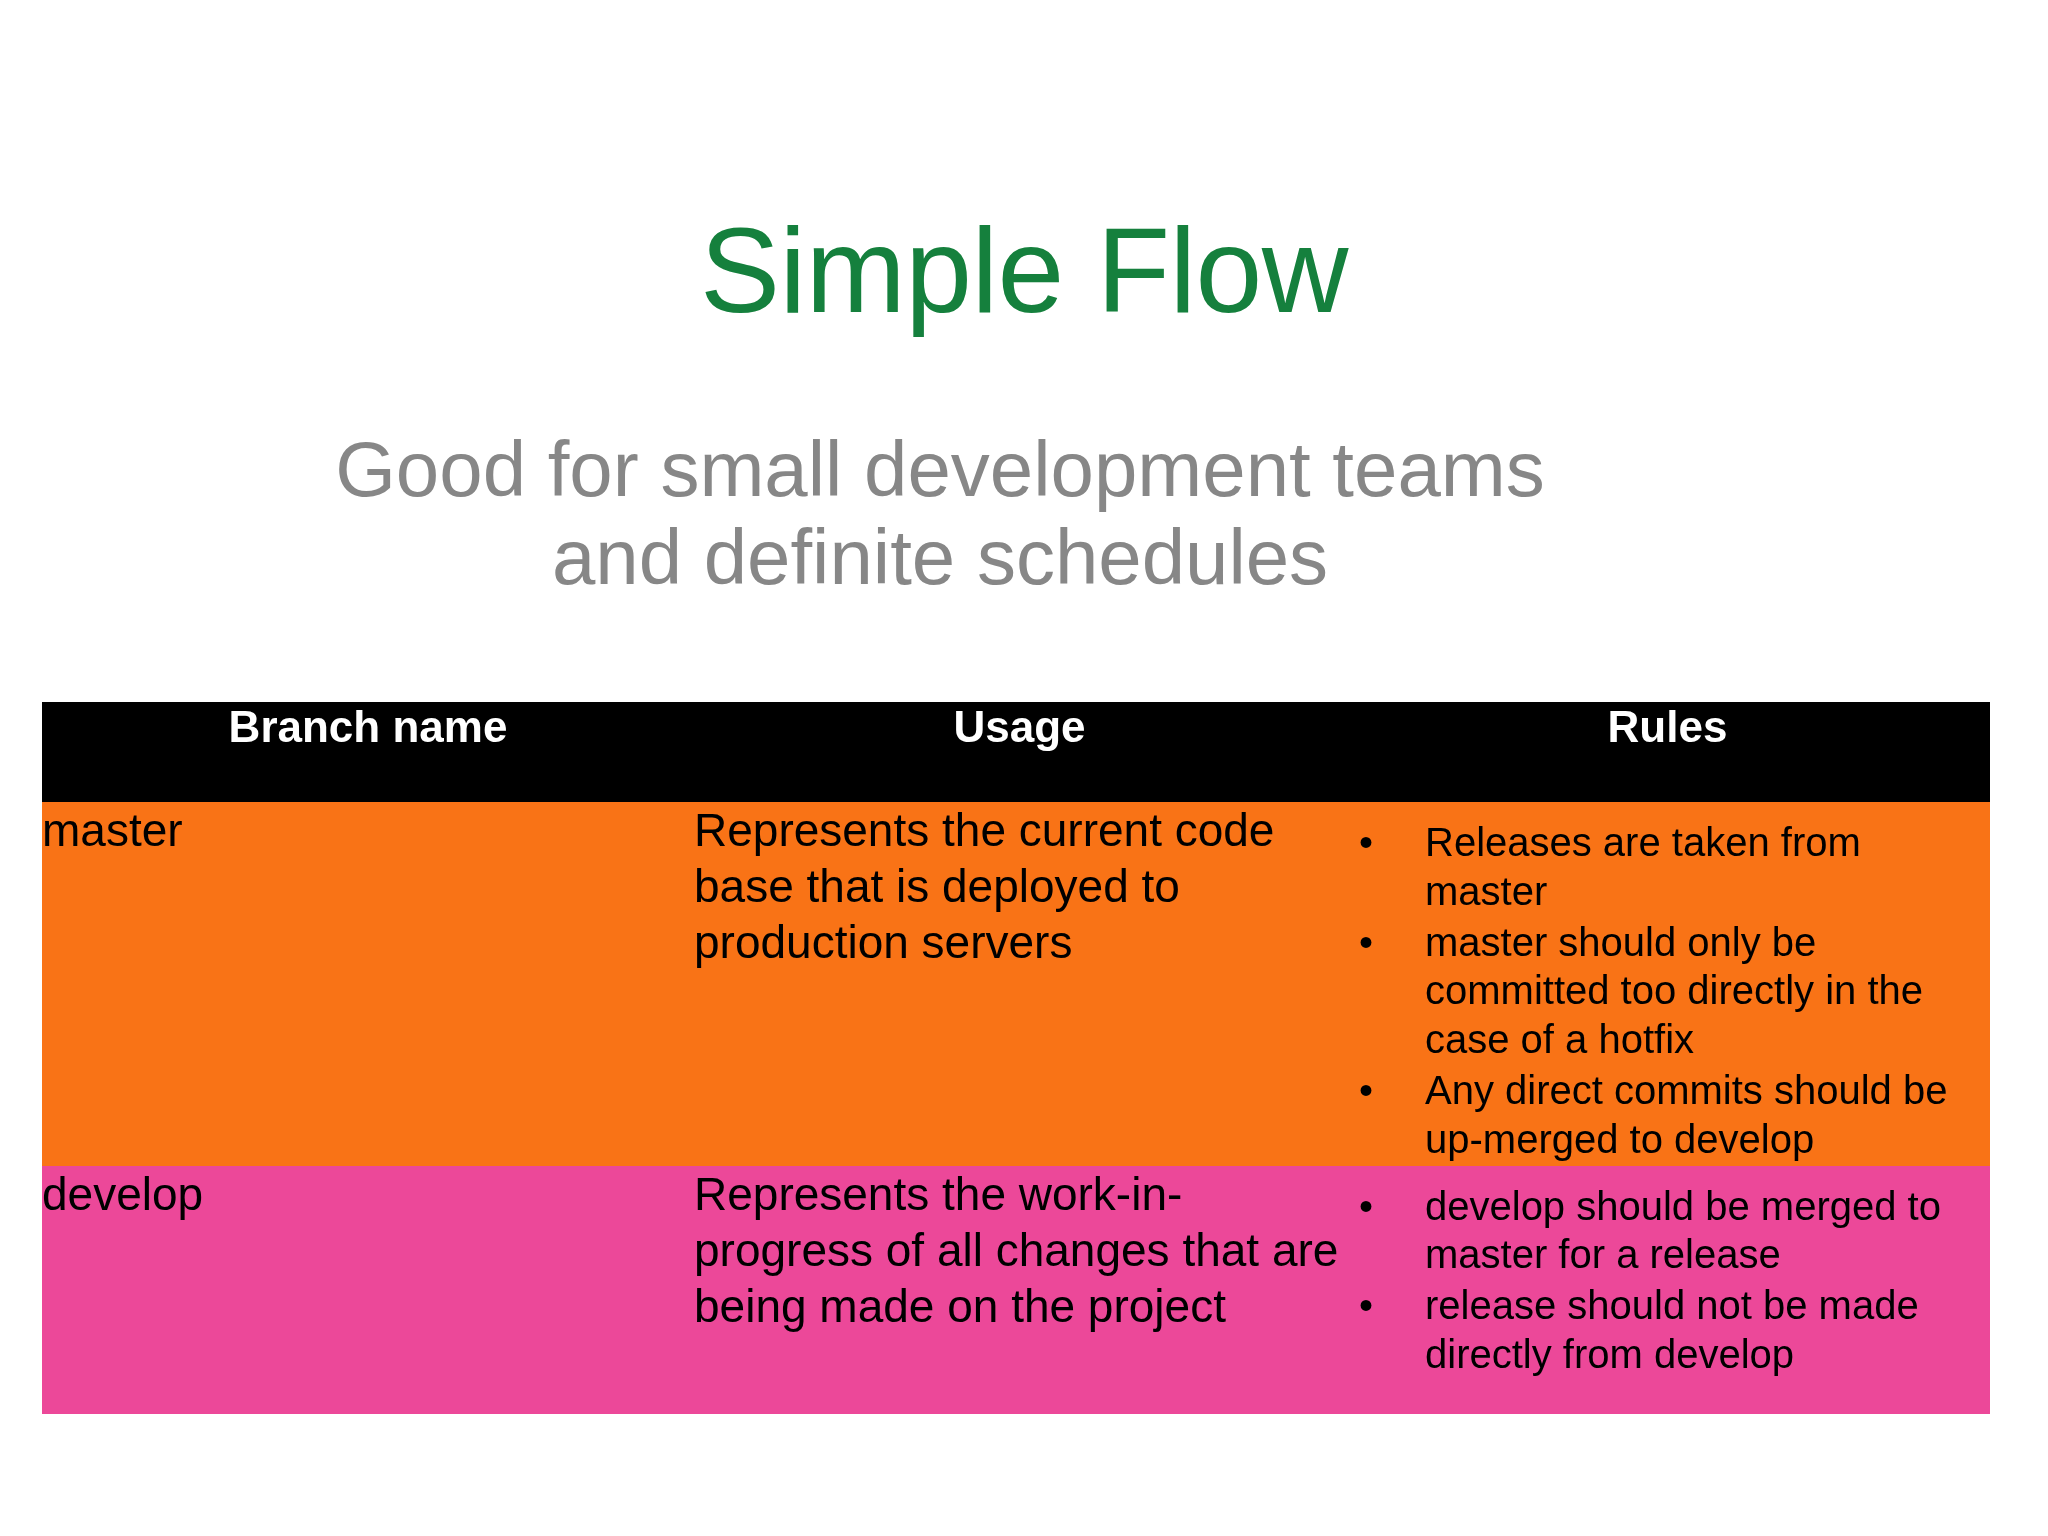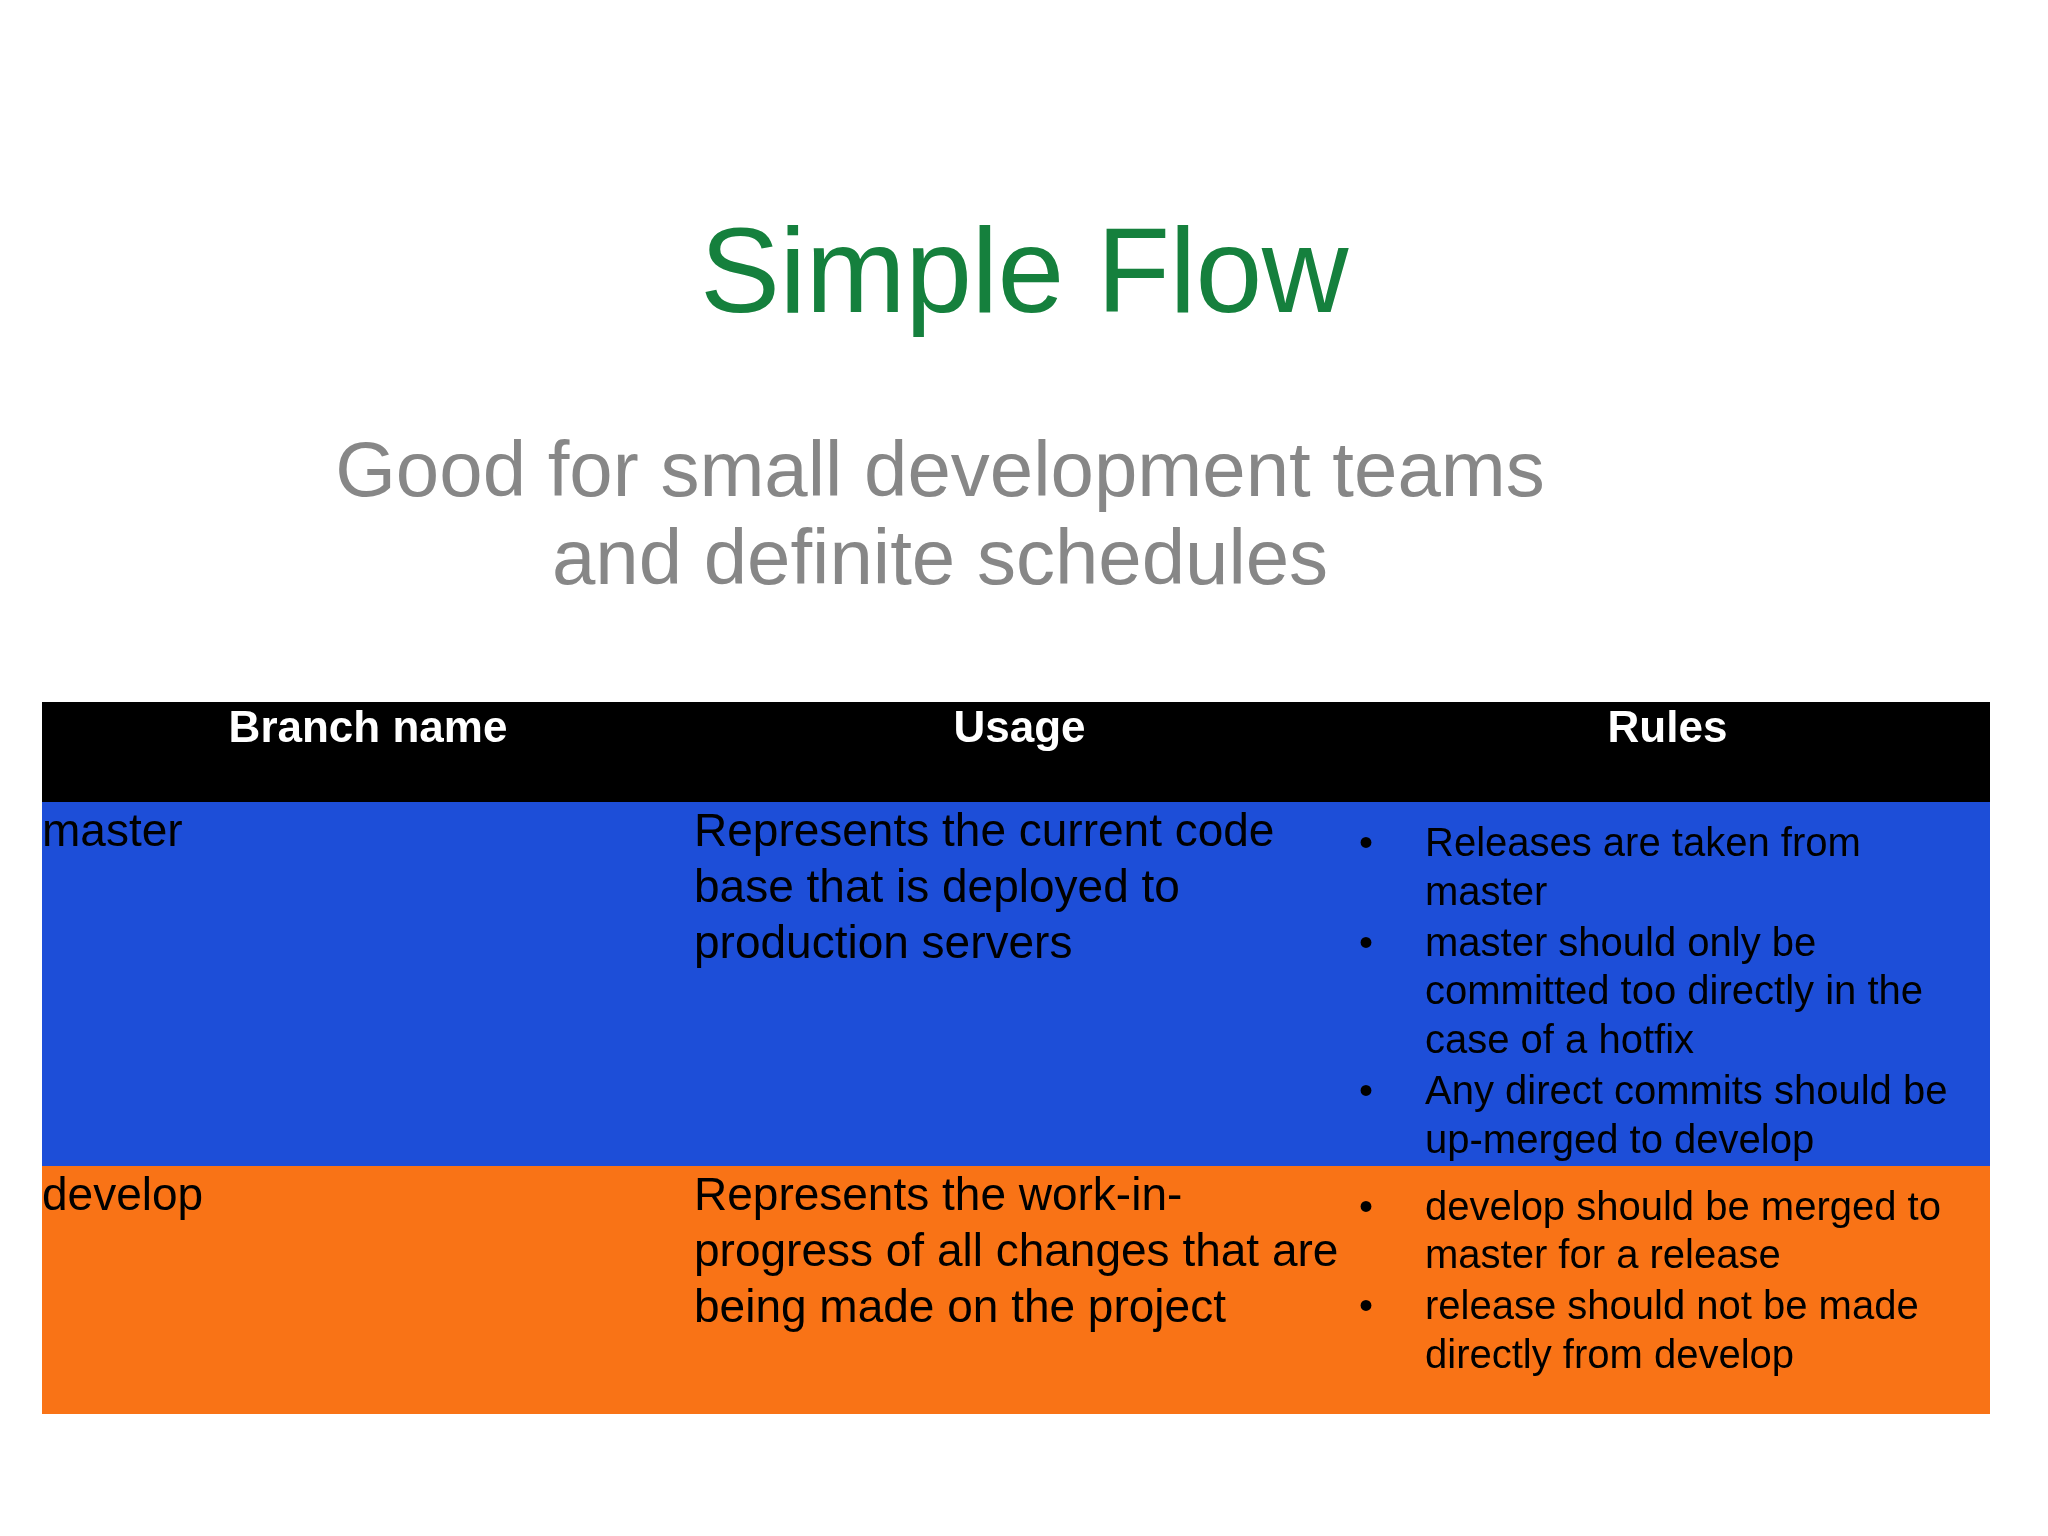--- a/index.html
+++ b/index.html
@@ -73,22 +73,22 @@
     background: #000000;
     color: #ffffff;
     font-size: 44px;
     font-weight: 700;
     text-align: center;
     padding: 20px 0 0 16px;
     border-right: 4px solid #ffffff;
   }
   thead th:last-child { border-right: 0; }
 
-  tbody tr.row-master td { background: #1d4ed8; }
-  tbody tr.row-develop td { background: #f97316; }
+  tbody tr.row-master td { background: #f97316; }
+  tbody tr.row-develop td { background: #ec4899; }
 
   tbody td {
     font-size: 46px;
     line-height: 1.22;
     color: #000000;
     padding: 14px 14px 14px 16px;
     border-right: 4px solid #ffffff;
     border-bottom: 4px solid #ffffff;
   }
   tbody td:last-child { border-right: 0; }

